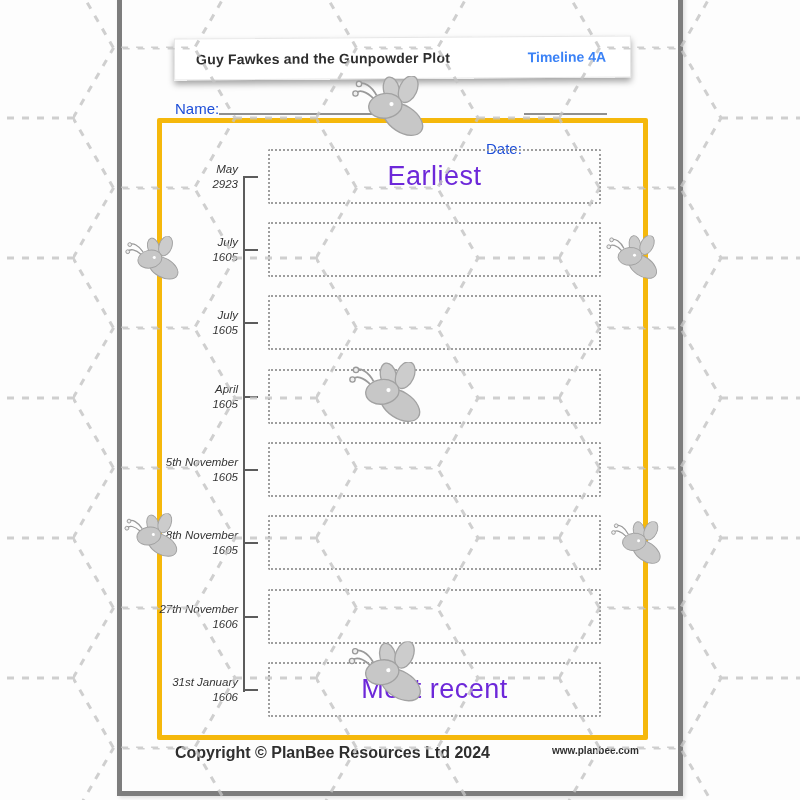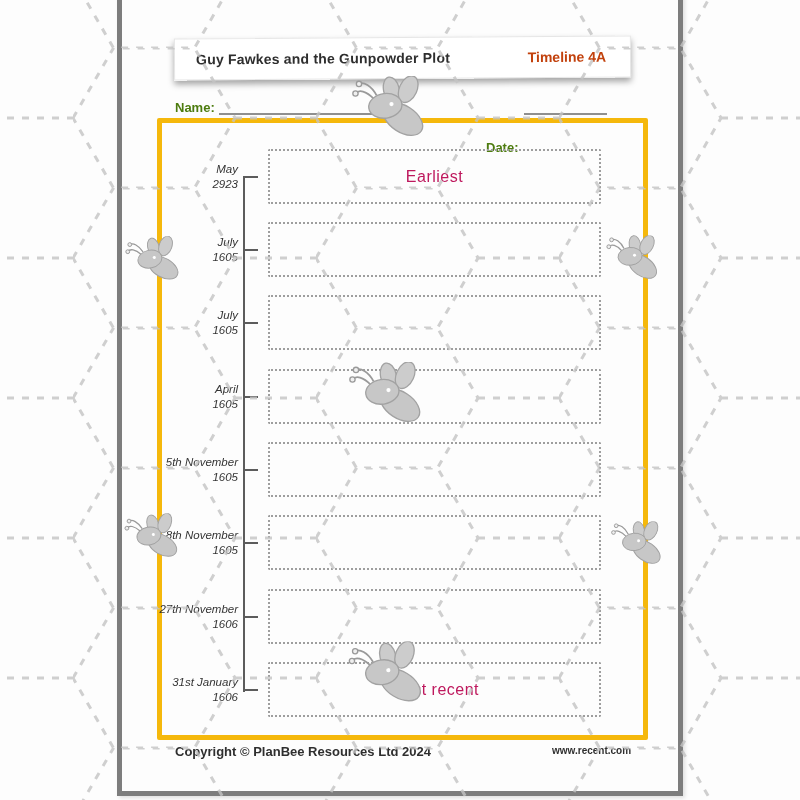--- a/index.html
+++ b/index.html
@@ -19,23 +19,23 @@
     position:absolute;left:174px;top:37px;width:457px;height:42px;
     background:rgba(255,255,255,0.82);
     border:1px solid #e6e6e6;
     box-shadow:0 4px 6px rgba(0,0,0,0.35);
     transform:rotate(-0.4deg);
     display:flex;align-items:center;justify-content:space-between;
     padding:0 24px 0 21px;box-sizing:border-box;
     z-index:2;
   }
   .banner .title{font-size:14px;font-weight:600;color:#2e2e2e;letter-spacing:0.2px;}
-  .banner .code{font-size:14px;font-weight:600;color:#c2410c;}
-  
-  .field-label{position:absolute;font-size:13px;font-weight:bold;color:#4d7c0f;z-index:2;}
+  .banner .code{font-size:14px;font-weight:600;color:#3b82f6;}
+  
+  .field-label{position:absolute;font-size:15px;font-weight:normal;color:#1d4ed8;z-index:2;}
   .name-label{left:175px;top:100px;}
   .date-label{left:486px;top:100px;margin-top:40px;}
   .write-line{position:absolute;border-bottom:2px solid #8f8f8f;z-index:2;}
   .name-line{left:219px;top:96px;width:159px;height:17px;}
   .date-line{left:524px;top:96px;width:83px;height:17px;}
   
   .frame{
     position:absolute;left:157px;top:118px;width:481px;height:612px;
     border:5px solid #f5b80c;border-radius:2px;background:transparent;z-index:1;
   }
@@ -45,23 +45,23 @@
     position:absolute;left:108px;width:130px;text-align:right;
     top:calc(var(--y) - 15px);
     font-size:11.5px;line-height:1.3;color:#353535;font-weight:500;z-index:2;font-style:italic;
   }
   .tick{position:absolute;left:243px;width:15px;height:2px;background:#5c5c5c;top:calc(var(--y) - 1px);z-index:2;}
   .abox{
     position:absolute;left:268px;width:333px;height:55px;top:calc(var(--y) - 28px);
     border:2px dotted #9e9e9e;border-radius:2px;box-sizing:border-box;
     display:flex;align-items:center;justify-content:center;z-index:2;
   }
-  .hint{font-size:16px;color:#be185d;letter-spacing:0.5px;}
-  
-  .footer-copy{position:absolute;left:175px;top:744px;font-size:13px;font-weight:bold;color:#2f2f2f;z-index:2;}
+  .hint{font-size:27px;color:#6d28d9;letter-spacing:0.5px;}
+  
+  .footer-copy{position:absolute;left:175px;top:744px;font-size:16px;font-weight:bold;color:#2f2f2f;z-index:2;}
   .footer-site{position:absolute;left:552px;top:745px;font-size:10px;font-weight:bold;color:#2f2f2f;z-index:2;}
   
   .hex-overlay{position:absolute;left:0;top:0;z-index:5;pointer-events:none;opacity:0.8;}
   
   .bee{position:absolute;z-index:10;}
 </style>
 </head>
 <body>
 
 <div class="sheet"></div>
@@ -150,21 +150,21 @@
     <span>1606</span>
   </div>
   <div class="tick" style="--y:690px"></div>
   <div class="abox" style="--y:690px">
     <span class="hint">Most recent</span>
   </div>
 
 </div>
 
 <span class="footer-copy">Copyright © PlanBee Resources Ltd 2024</span>
-<span class="footer-site">www.recent.com</span>
+<span class="footer-site">www.planbee.com</span>
 
 <svg class="hex-overlay" width="800" height="800">
   <defs>
     <pattern id="hexpat" x="73" y="48" width="243" height="140" patternUnits="userSpaceOnUse">
       <g fill="none" stroke="#c4c4c4" stroke-width="3" stroke-dasharray="7 8">
         <path d="M0,70 L40.5,0 L121.5,0 L162,70 L121.5,140 L40.5,140 Z"></path>
         <path d="M162,70 L243,70"></path>
       </g>
     </pattern>
   </defs>

